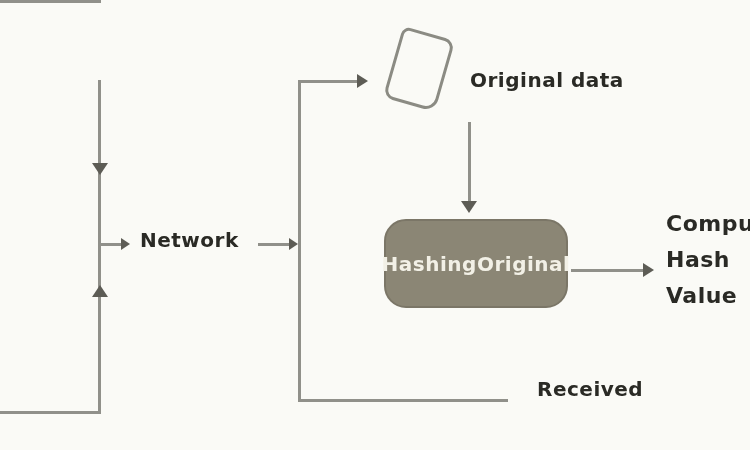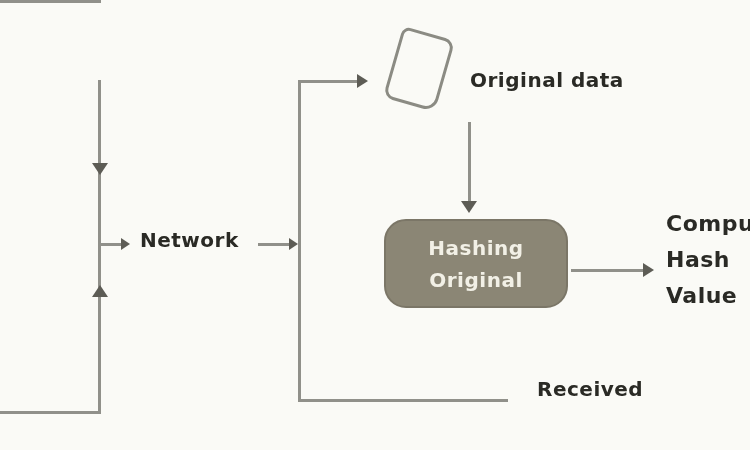--- a/index.html
+++ b/index.html
@@ -65,21 +65,21 @@
     background: var(--background);
   }
   .hash-box {
     position: absolute;
     left: 384px; top: 219px;
     width: 184px; height: 89px;
     background: var(--box-fill);
     border: 2px solid var(--box-border);
     border-radius: 22px;
     display: flex;
-    flex-direction: column;
+    flex-direction: row;
     align-items: center;
     justify-content: center;
     color: var(--box-text);
     font-weight: bold;
     font-size: 20px;
     line-height: 32px;
     letter-spacing: 0.5px;
     text-align: center;
   }
   .network-label  { left: 140px; top: 228px; width: 115px; text-align: left; font-size: 20px; letter-spacing: 0.5px; }

